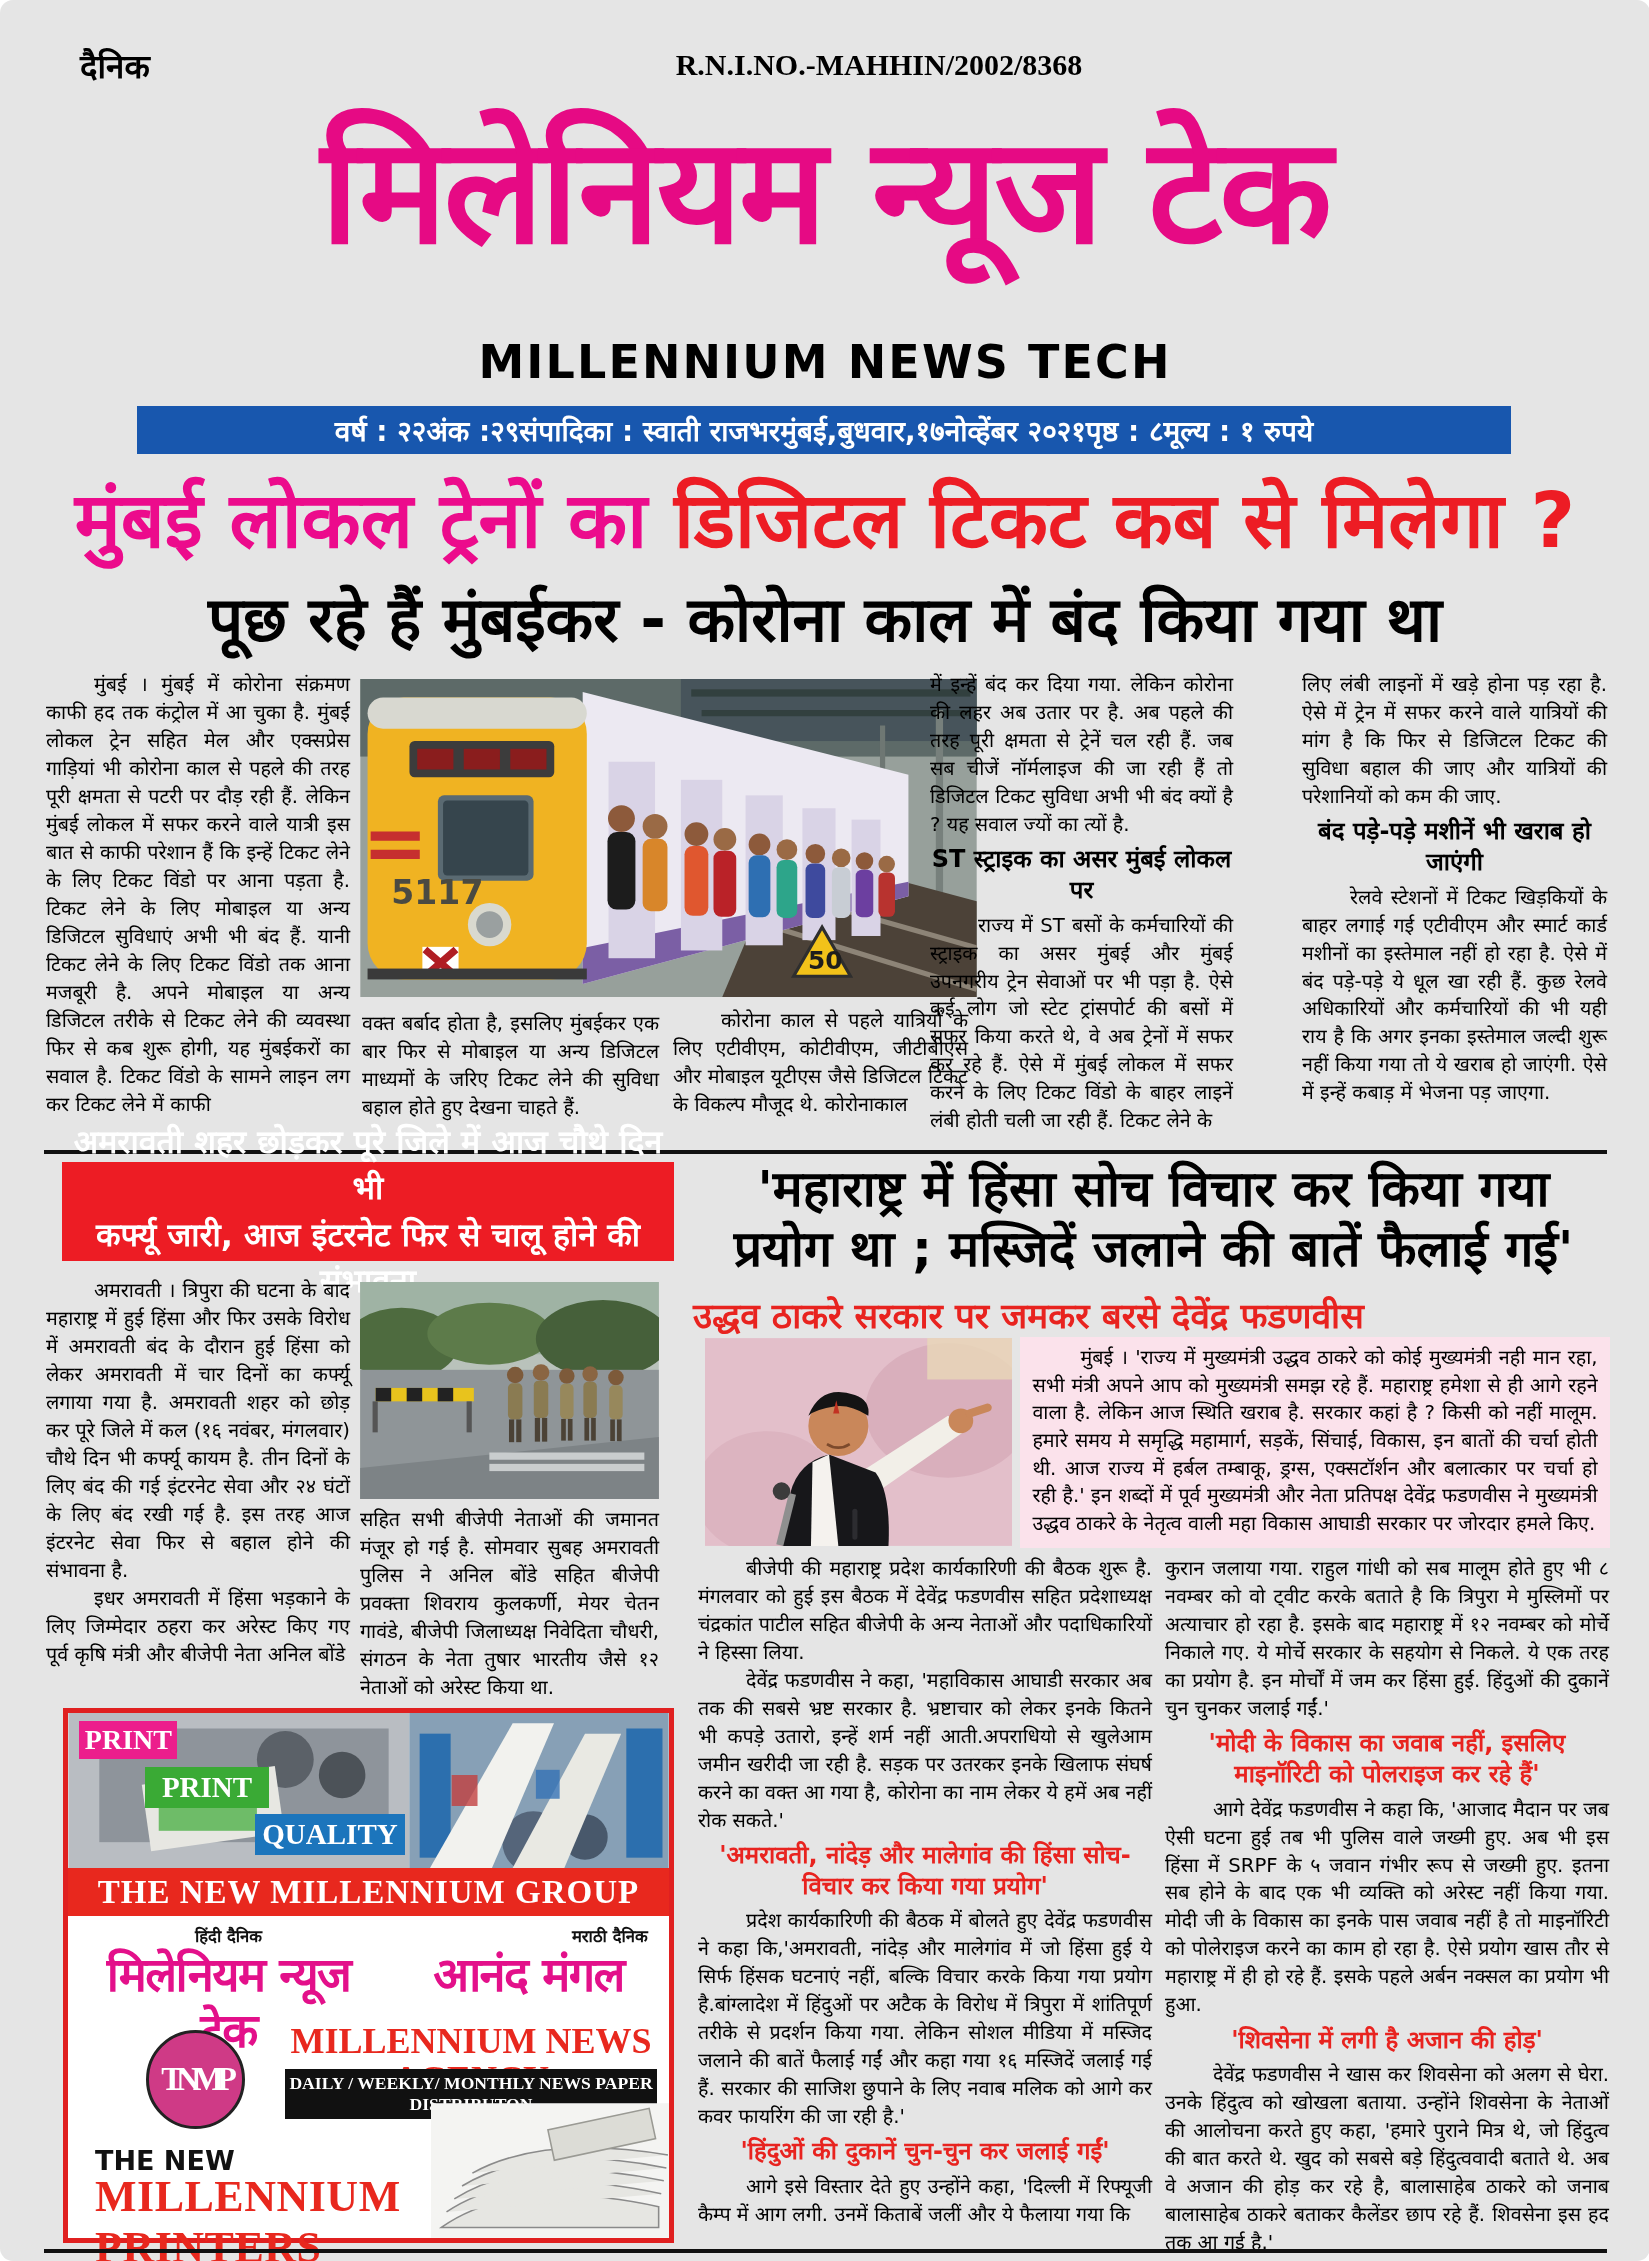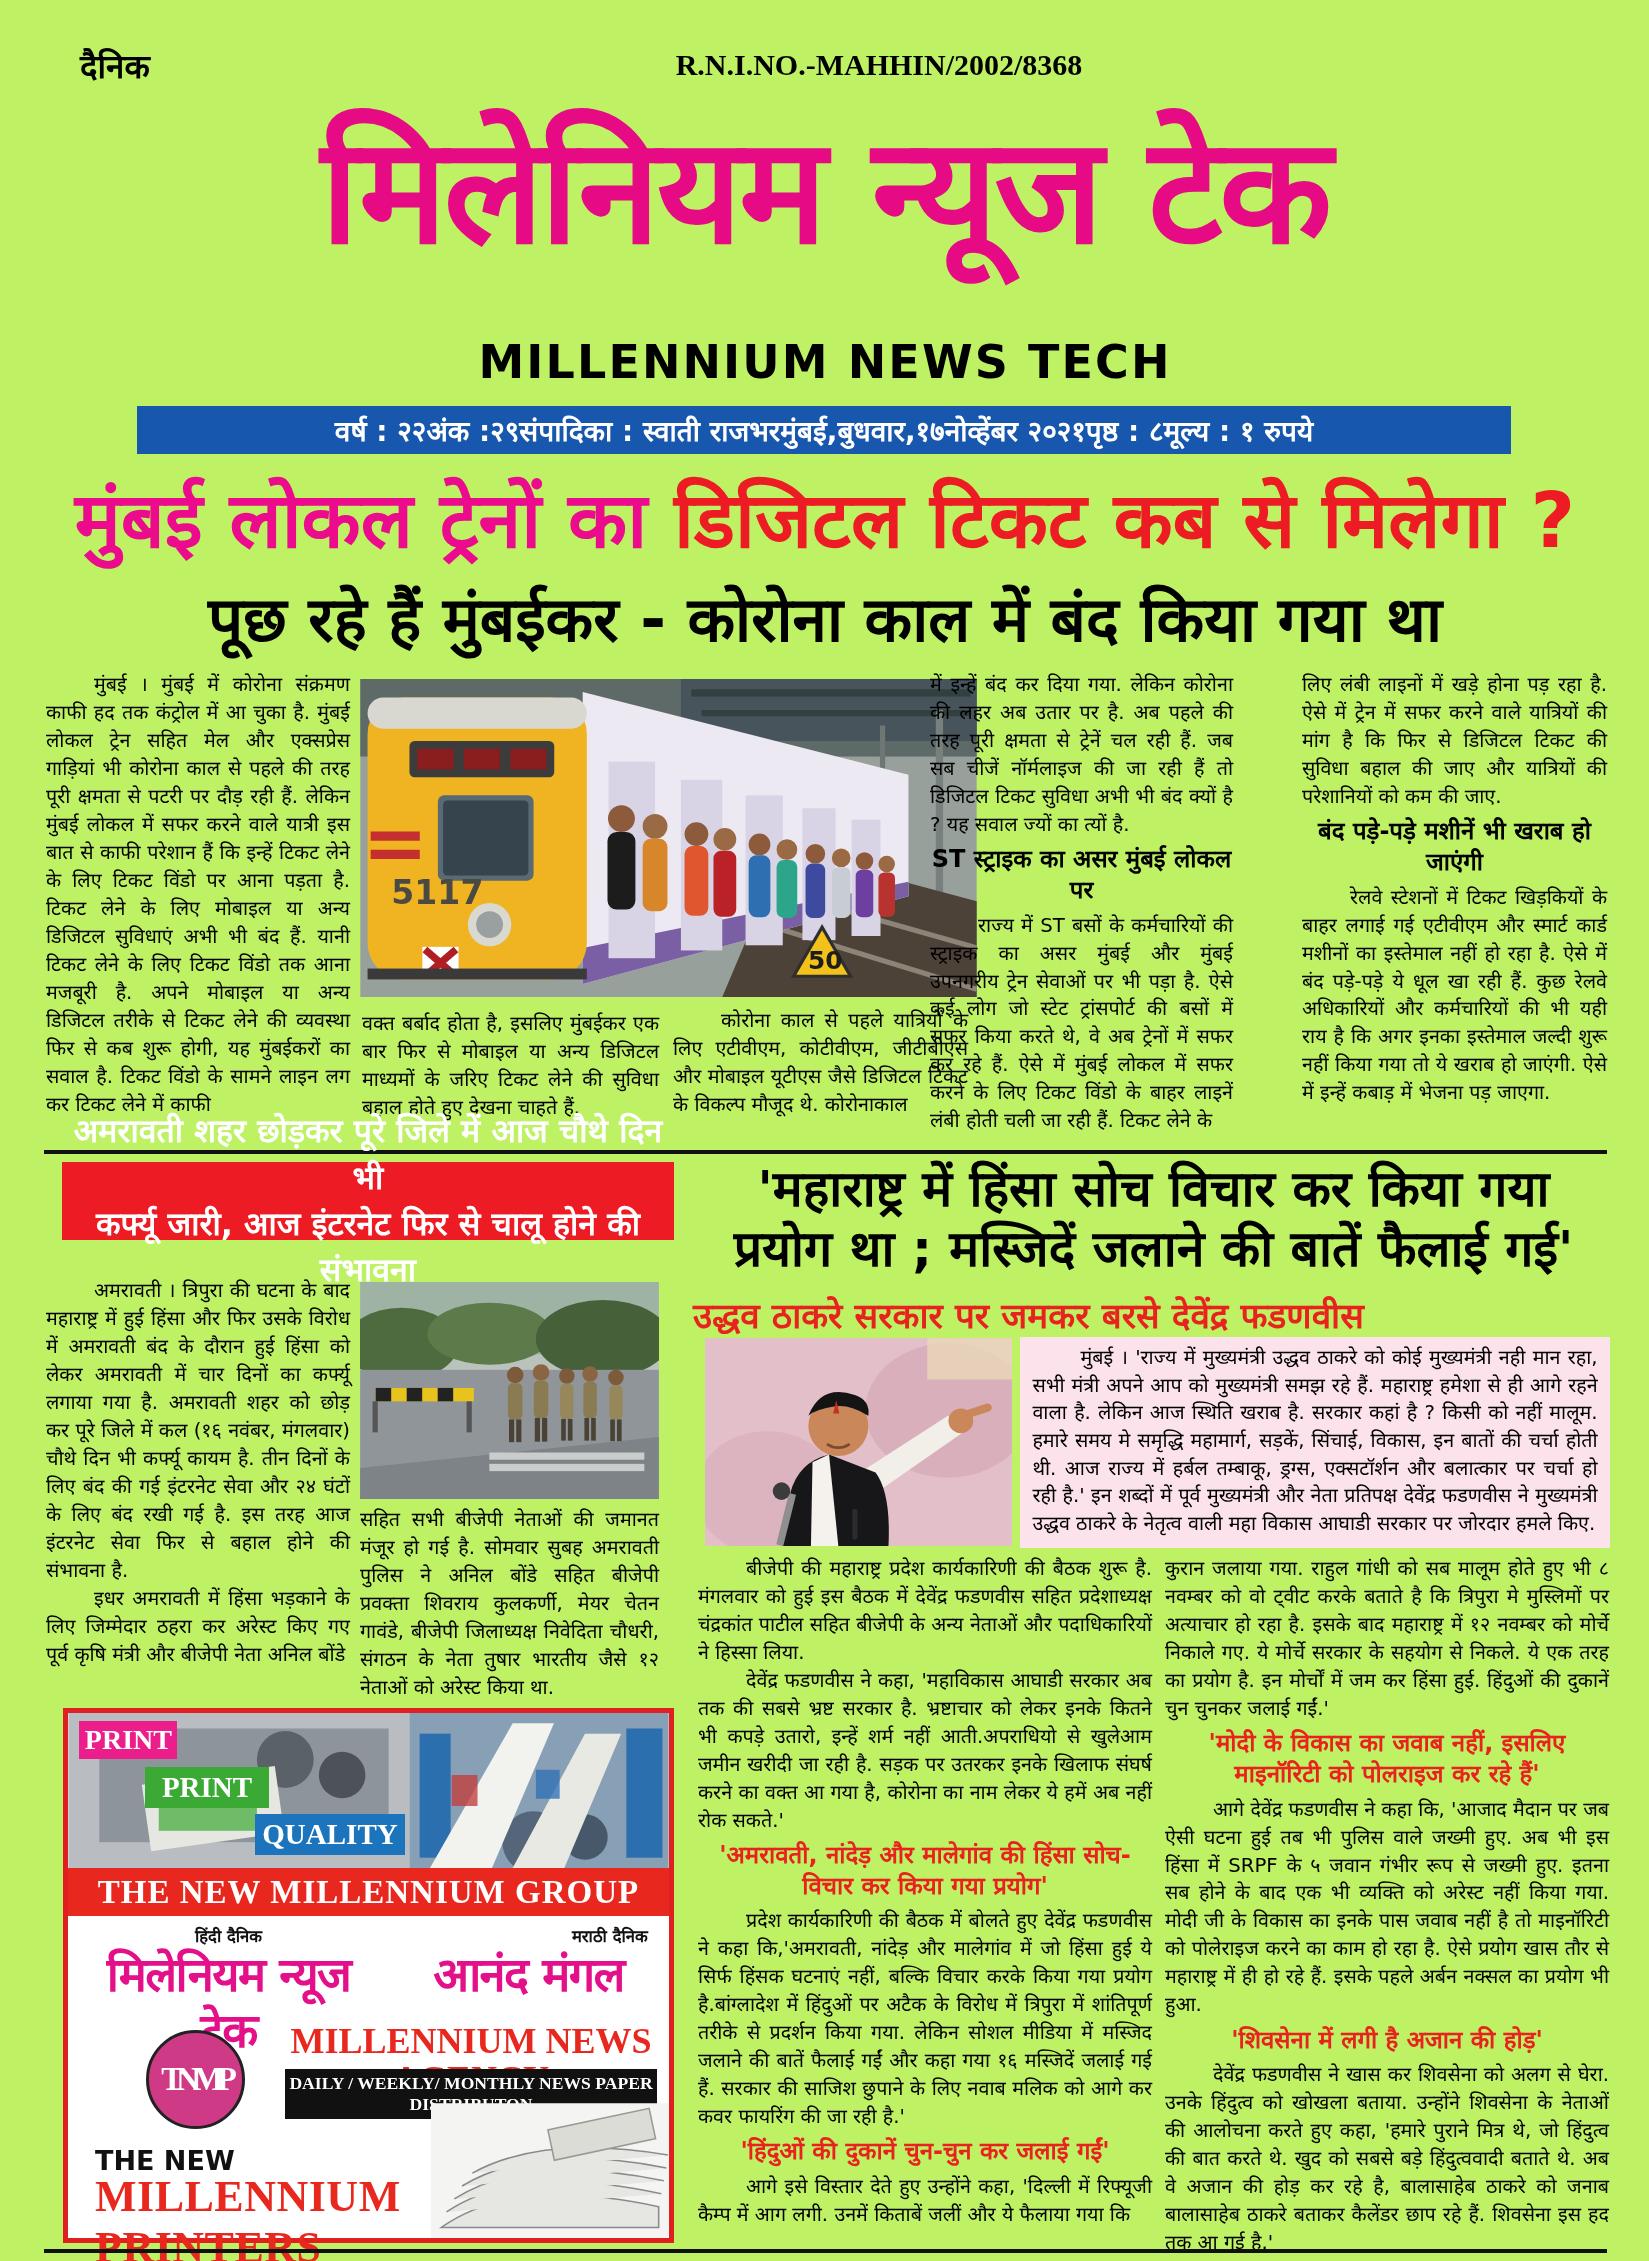--- a/index.html
+++ b/index.html
@@ -1,17 +1,17 @@
 <!DOCTYPE html>
 <html style="font-size:8.3px"><head>
 <meta charset="utf-8">
 <style>
   html,body{margin:0;padding:0;background:#fff;}
-  #page{position:relative;width:1650px;height:2261px;background:#bef264;overflow:hidden;
-        font-family:"DejaVu Sans","Liberation Sans",sans-serif;color:#000;}
+  #page{position:relative;width:1650px;height:2261px;background:#e5e5e5;overflow:hidden;
+        font-family:"DejaVu Sans","Liberation Sans",sans-serif;color:#000;border-radius:13px;}
   .abs{position:absolute;}
   .serif{font-family:"Liberation Serif","DejaVu Serif",serif;}
 
   
   .daily{left:80px;top:43px;font-size:33px;font-weight:800;}
   .rni{left:517px;top:48px;width:724px;text-align:center;font-size:30px;font-weight:700;}
   .masthead{left:0;top:78px;width:100%;text-align:center;font-size:147px;font-weight:900;
             letter-spacing:-3.1px;line-height:1.55;white-space:nowrap;}
   .eng-title{left:0;top:335px;width:100%;text-align:center;font-size:46px;font-weight:800;letter-spacing:2.1px;}
   .infobar{left:137px;top:406px;width:1374px;height:48px;display:flex;align-items:center;
@@ -33,21 +33,21 @@
   .c2{left:362px;top:1010px;width:297px;}
   .c3{left:673px;top:1007px;width:295px;}
   .c4{left:930px;top:671px;width:303px;}
   .c5{left:1302px;top:671px;width:305px;}
 
   .rule{background:#111;}
   .rule1{left:44px;top:1150px;width:1563px;height:3.6px;}
   .rule-bottom{left:44px;top:2249px;width:1563px;height:3.6px;}
 
   
-  .redbox{left:62px;top:1162px;width:612px;height:78px;background:#ed1c24;color:#fff;
+  .redbox{left:62px;top:1162px;width:612px;height:99px;background:#ed1c24;color:#fff;
           display:flex;flex-direction:column;justify-content:center;align-items:center;
           font-size:32px;font-weight:800;line-height:1.45;text-align:center;}
   .ac1{left:46px;top:1277px;width:304px;}
   .photo2{left:360px;top:1282px;width:299px;height:217px;}
   .ac2{left:360px;top:1506px;width:299px;}
 
   
   .f-head{left:693px;top:1159px;width:921px;text-align:center;font-size:50px;font-weight:900;line-height:1.2;}
   .f-sub{left:693px;top:1291px;width:921px;font-size:35px;font-weight:800;color:#e8231f;}
   .photo3{left:705px;top:1338px;width:307px;height:208px;}

